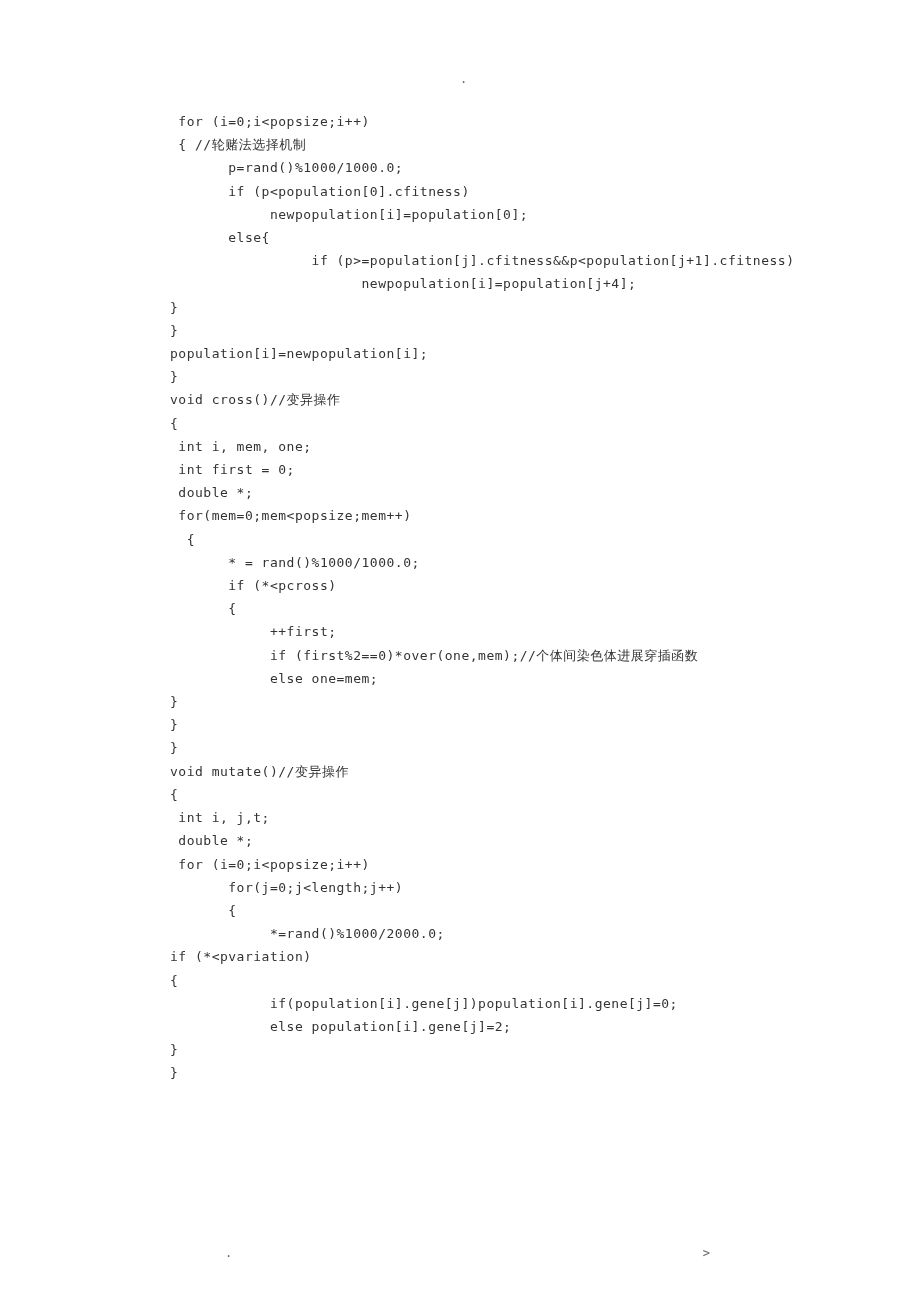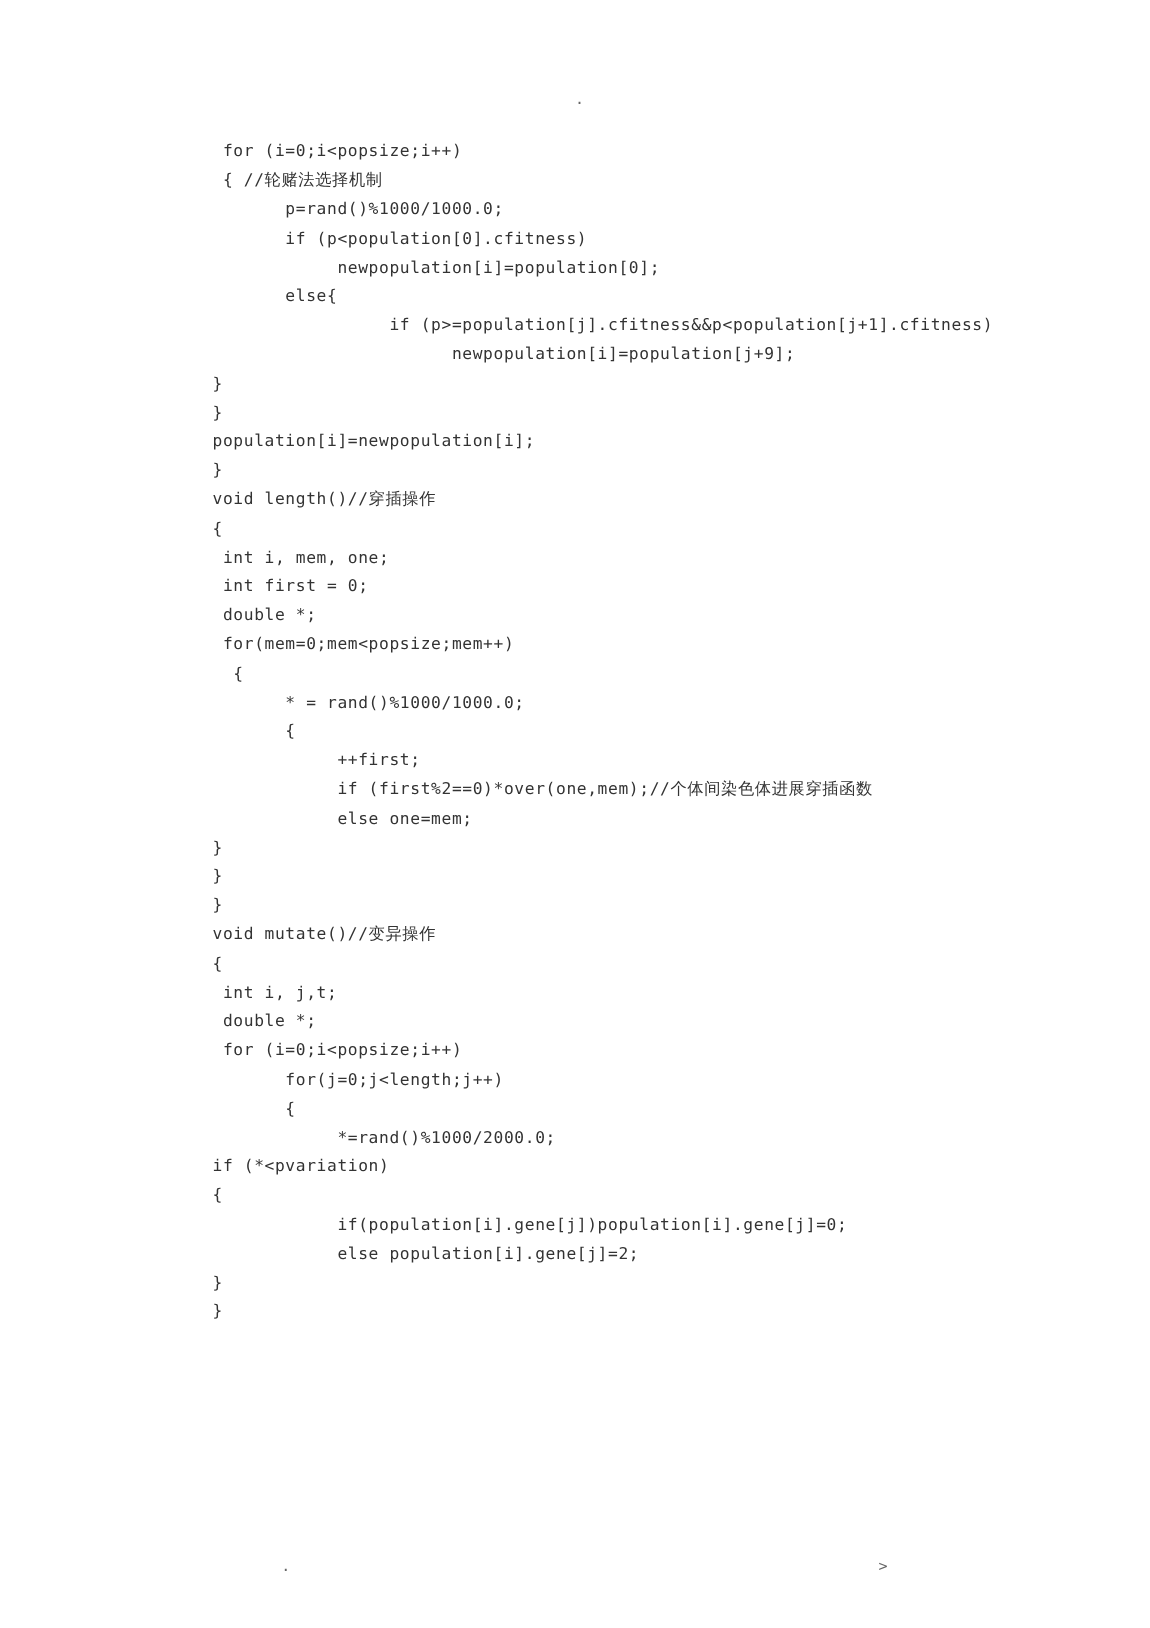--- a/index.html
+++ b/index.html
@@ -57,33 +57,34 @@
 
 <div class="page">
   <div id="code-block">
       <div class="code-line"> for (i=0;i&lt;popsize;i++)</div>
       <div class="code-line"> { //轮赌法选择机制</div>
       <div class="code-line">       p=rand()%1000/1000.0;</div>
       <div class="code-line">       if (p&lt;population[0].cfitness)</div>
       <div class="code-line">            newpopulation[i]=population[0];</div>
       <div class="code-line">       else{</div>
       <div class="code-line">                 if (p&gt;=population[j].cfitness&amp;&amp;p&lt;population[j+1].cfitness)</div>
-      <div class="code-line">                       newpopulation[i]=population[j+9];</div>
+      <div class="code-line">                       newpopulation[i]=population[j+4];</div>
       <div class="code-line">}</div>
       <div class="code-line">}</div>
       <div class="code-line">population[i]=newpopulation[i];</div>
       <div class="code-line">}</div>
-      <div class="code-line">void length()//穿插操作</div>
+      <div class="code-line">void cross()//变异操作</div>
       <div class="code-line">{</div>
       <div class="code-line"> int i, mem, one;</div>
       <div class="code-line"> int first = 0;</div>
       <div class="code-line"> double *;</div>
       <div class="code-line"> for(mem=0;mem&lt;popsize;mem++)</div>
       <div class="code-line">  {</div>
       <div class="code-line">       * = rand()%1000/1000.0;</div>
+      <div class="code-line">       if (*&lt;pcross)</div>
       <div class="code-line">       {</div>
       <div class="code-line">            ++first;</div>
       <div class="code-line">            if (first%2==0)*over(one,mem);//个体间染色体进展穿插函数</div>
       <div class="code-line">            else one=mem;</div>
       <div class="code-line">}</div>
       <div class="code-line">}</div>
       <div class="code-line">}</div>
       <div class="code-line">void mutate()//变异操作</div>
       <div class="code-line">{</div>
       <div class="code-line"> int i, j,t;</div>

